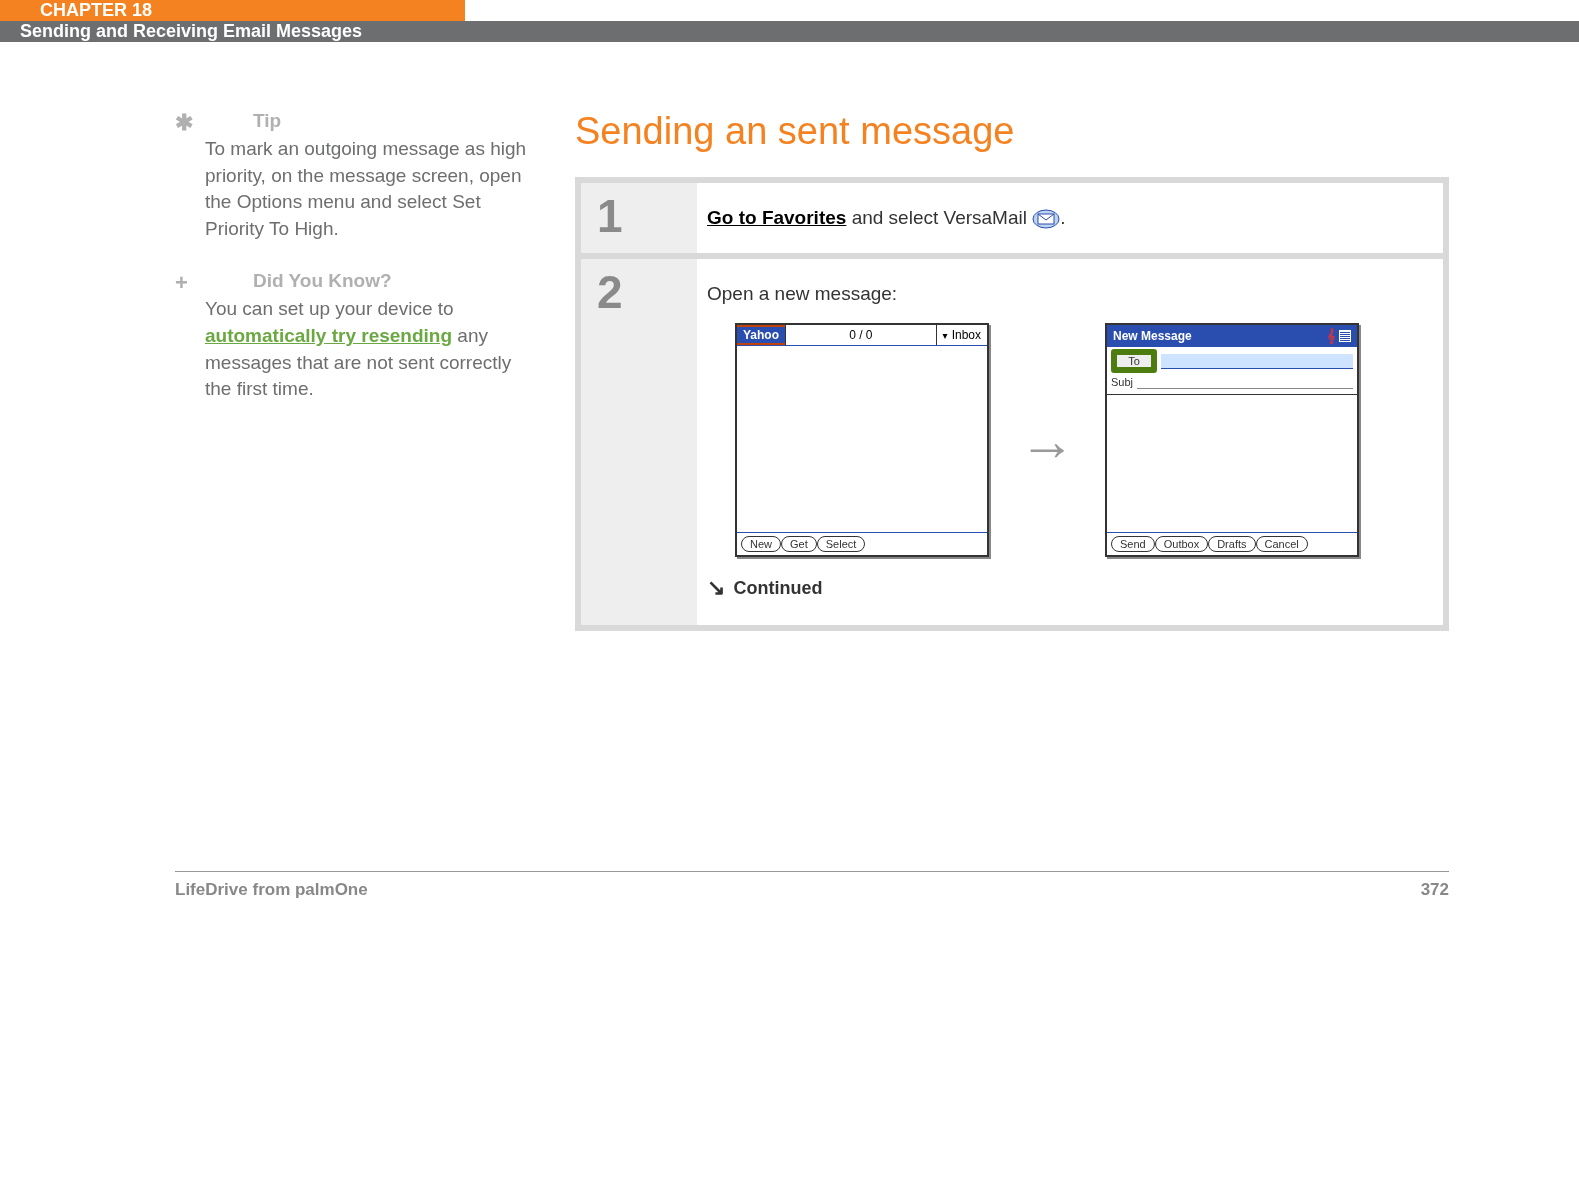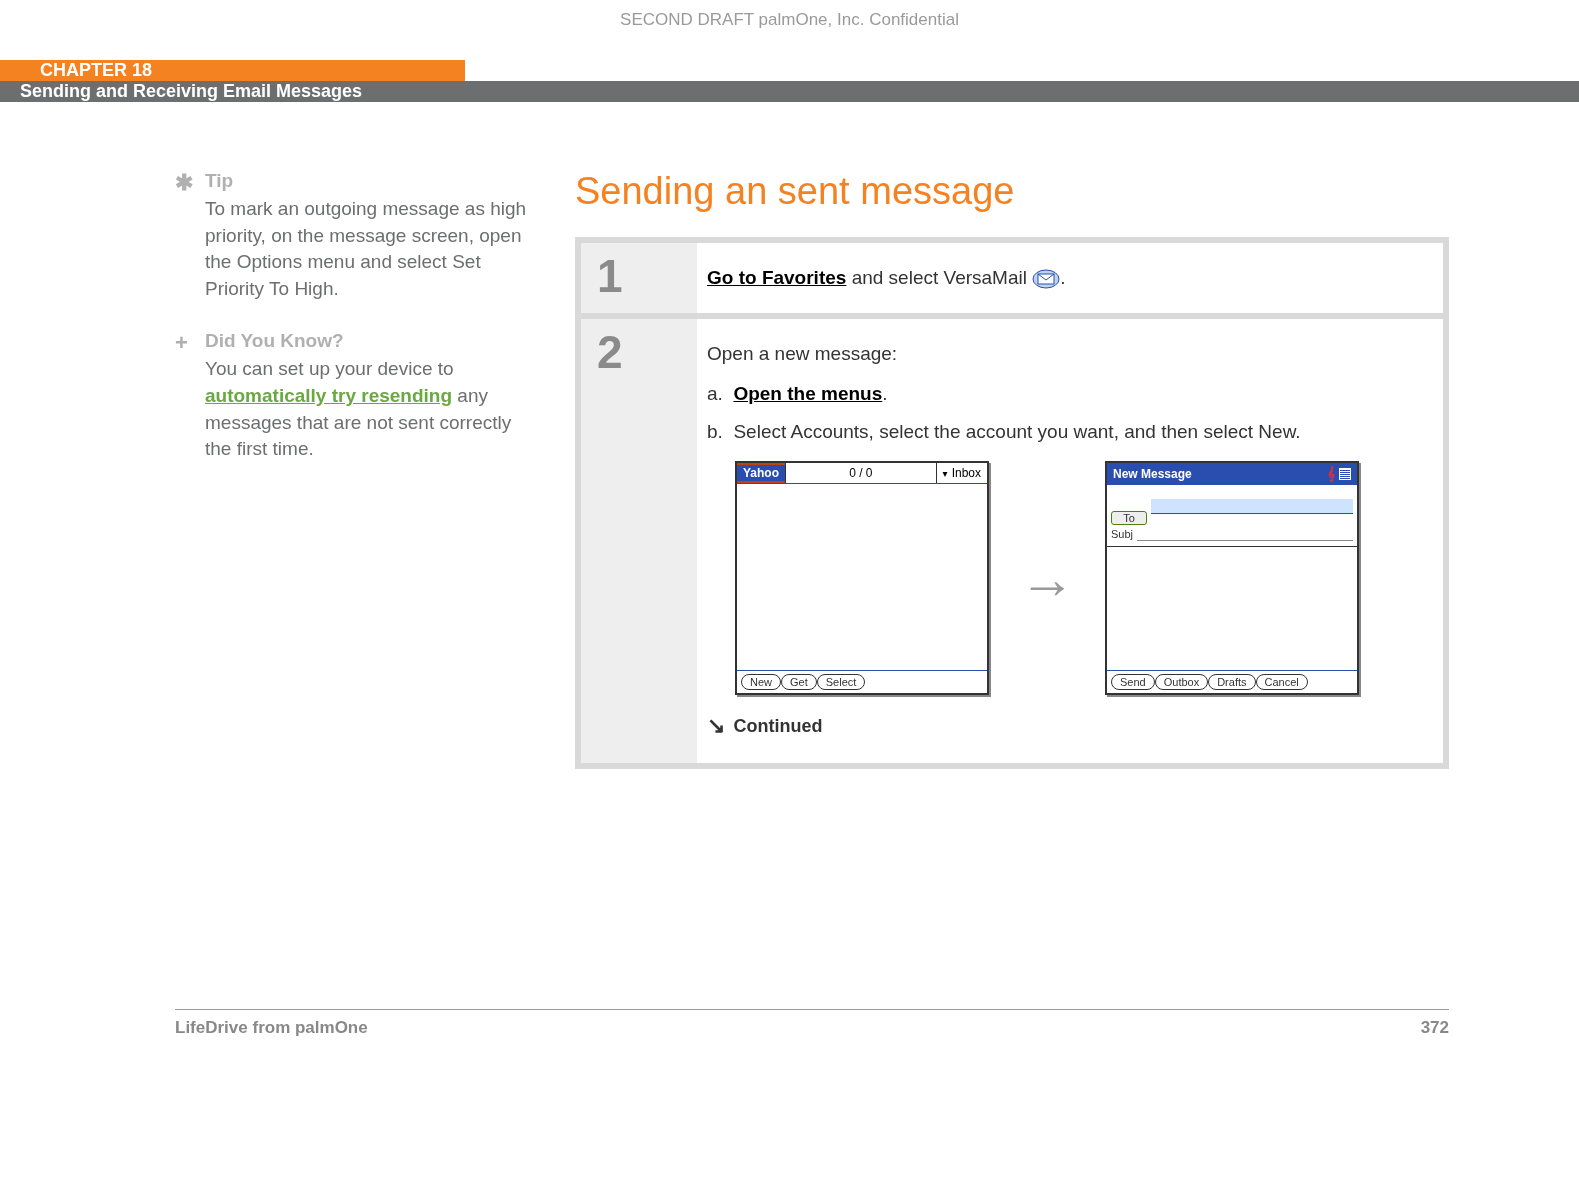--- a/index.html
+++ b/index.html
@@ -69,20 +69,21 @@
     font-size: 22px;
     font-weight: bold;
     line-height: 1;
     padding-top: 2px;
   }
   .tip-heading {
     color: #b0b0b0;
     font-weight: bold;
     font-size: 19px;
     margin-bottom: 4px;
+    margin-left: 48px;
   }
   .tip-body {
     color: #6d6e70;
     font-size: 19px;
     line-height: 1.4;
   }
   .tip-link {
     color: #6aa842;
     font-weight: bold;
     text-decoration: underline;
@@ -232,29 +233,28 @@
     align-items: center;
   }
   .palm-clip { color: #d33; font-size: 13px; }
   .palm-menu { width: 10px; height: 10px; border: 1px solid #fff; background: repeating-linear-gradient(#fff,#fff 1px,#2a4db0 1px,#2a4db0 2px); }
   .palm-fields {
     font-size: 12px;
     padding: 2px 4px;
   }
   .palm-field-row { display: flex; align-items: center; margin-bottom: 1px; }
   .palm-field-label {
-    border: 1px solid #4d7c0f;
+    border: 6px solid #4d7c0f;
     border-radius: 3px;
     padding: 0 4px;
     font-size: 11px;
     background: #eee;
     margin-right: 4px;
     min-width: 26px;
     text-align: center;
-    margin-top: 24px;
   }
   .palm-field-line {
     flex: 1;
     height: 14px;
     border-bottom: 1px solid #2a4db0;
     background: #cde3ff;
   }
   .palm-field-line.plain { background: transparent; border-bottom: 1px solid #888; }
   .palm-compose-body {
     flex: 1;
@@ -289,21 +289,20 @@
     font-size: 17px;
     font-weight: bold;
     gap: 19px;
   }
 </style>
 </head>
 <body>
 
 <div class="page">
 
-  <div class="top-confidential">SECOND DRAFT palmOne, Inc.  Confidential</div>
 
   <div class="header-bar">
     <div class="header-left-pad"></div>
     <div class="header-chapter">CHAPTER 18</div>
     <div class="header-title">Sending and Receiving Email Messages</div>
   </div>
 
   <div class="content-row">
 
     <div class="sidebar">
@@ -345,30 +344,20 @@
                 <polyline points="6,5 14,11 22,5" fill="none" stroke="#2a4db0" stroke-width="1"></polyline>
               </svg>
             </span><span>.</span>
           </div>
         </div>
 
         <div class="step-row">
           <div class="step-num-cell">2</div>
           <div class="step-body-cell">
             <div>Open a new message:</div>
-            <div class="substeps">
-              <div class="substep">
-                <span class="substep-label">a.</span>
-                &nbsp;<a href="#" class="step-link">Open the menus</a><span>.</span>
-              </div>
-              <div class="substep">
-                <span class="substep-label">b.</span>
-                &nbsp;<span>Select Accounts, select the account you want, and then select New.</span>
-              </div>
-            </div>
 
             <div class="screenshots">
 
               <div class="palm-screen">
                 <div class="palm-titlebar">
                   <span class="palm-title-label">Yahoo</span>
                   <span class="palm-title-mid">0 / 0</span>
                   <span class="palm-title-right">Inbox</span>
                 </div>
                 <div class="palm-body"></div>

